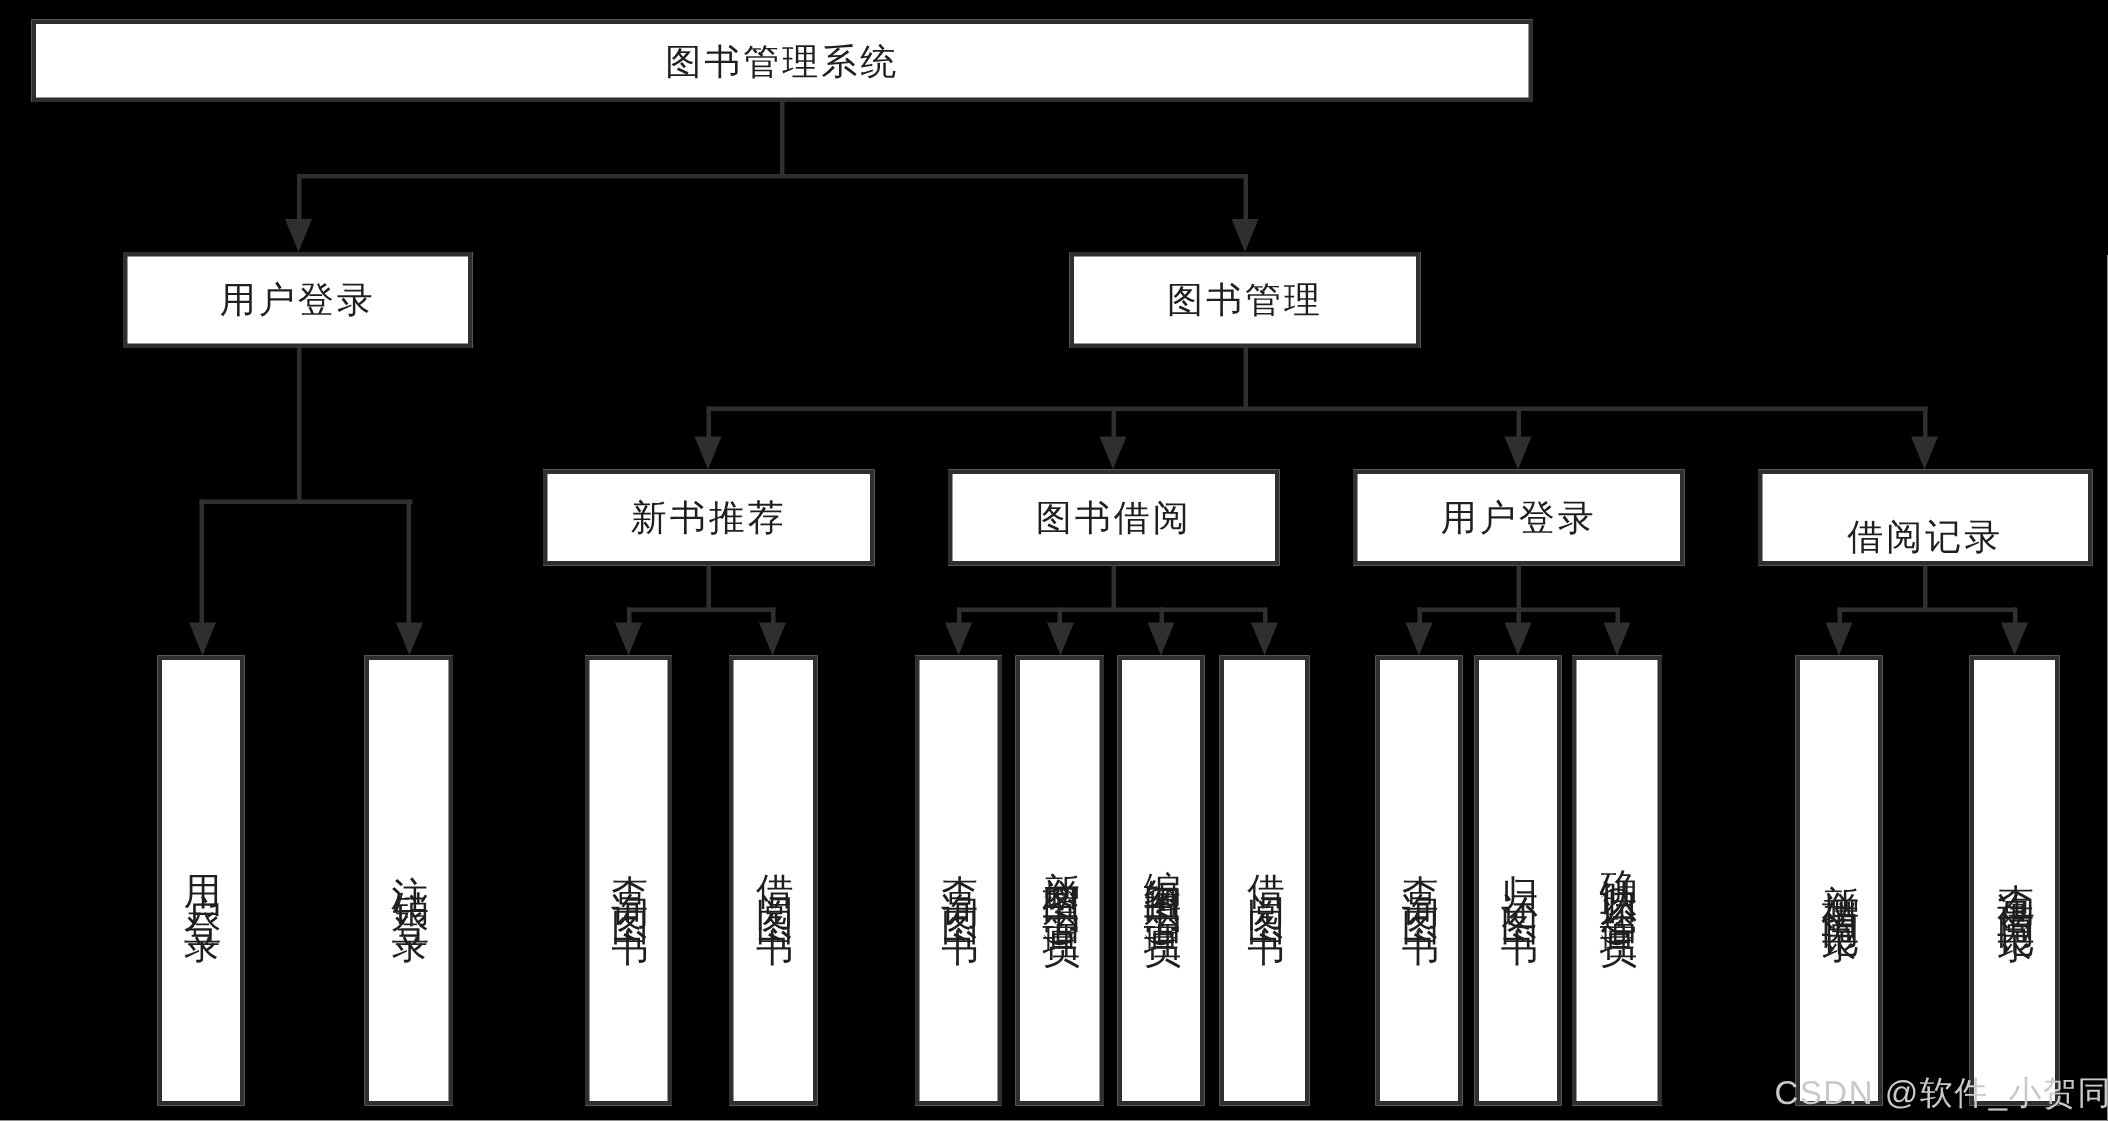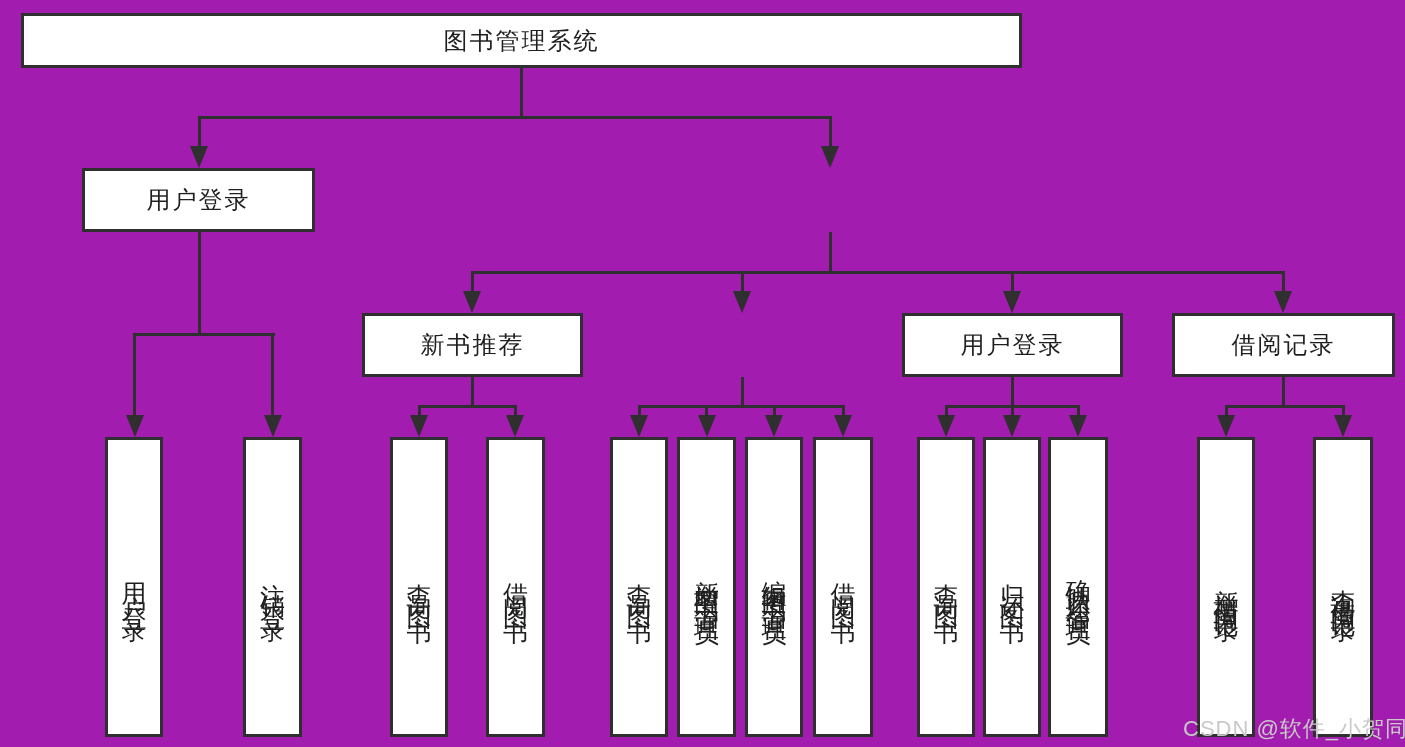--- a/index.html
+++ b/index.html
@@ -1,17 +1,17 @@
 <!DOCTYPE html>
 <html><head>
 <meta charset="utf-8">
 <style>
   html,body{margin:0;padding:0;background:#ffffff;}
   #canvas{
-    position:relative;width:1405px;height:747px;background:#a21caf;
+    position:relative;width:1405px;height:747px;background:#000000;
     font-family:"Liberation Sans","DejaVu Sans",sans-serif;overflow:hidden;
   }
   .box{
     position:absolute;box-sizing:border-box;border:3px solid #2f2f2f;background:#ffffff;
     display:flex;align-items:center;justify-content:center;
     font-size:24px;color:#1f1f1f;letter-spacing:2px;
   }
   .vbox span{
     writing-mode:vertical-rl;text-orientation:mixed;
     font-size:25px;color:#1f1f1f;line-height:1;
@@ -43,20 +43,23 @@
   <div class="vline" style="left:520px;top:68px;height:50px;"></div>
   <div class="hline" style="left:198px;top:116px;width:634px;"></div>
   <div class="vline" style="left:198px;top:116px;height:32px;"></div>
   <div class="arrow" style="left:190px;top:146px;"></div>
   <div class="vline" style="left:829px;top:116px;height:32px;"></div>
   <div class="arrow" style="left:821px;top:146px;"></div>
 
   <div class="box" style="left:82px;top:168px;width:233px;height:64px;">
     <span>用户登录</span>
   </div>
+  <div class="box" style="left:713px;top:168px;width:234px;height:64px;">
+    <span>图书管理</span>
+  </div>
 
   <div class="vline" style="left:198px;top:232px;height:104px;"></div>
   <div class="hline" style="left:133px;top:333px;width:142px;"></div>
   <div class="vline" style="left:133px;top:333px;height:84px;"></div>
   <div class="arrow" style="left:126px;top:415px;"></div>
   <div class="vline" style="left:271px;top:333px;height:84px;"></div>
   <div class="arrow" style="left:264px;top:415px;"></div>
 
   <div class="vline" style="left:829px;top:232px;height:42px;"></div>
   <div class="hline" style="left:471px;top:271px;width:814px;"></div>
@@ -65,24 +68,27 @@
   <div class="vline" style="left:741px;top:271px;height:22px;"></div>
   <div class="arrow" style="left:733px;top:291px;"></div>
   <div class="vline" style="left:1011px;top:271px;height:22px;"></div>
   <div class="arrow" style="left:1003px;top:291px;"></div>
   <div class="vline" style="left:1282px;top:271px;height:22px;"></div>
   <div class="arrow" style="left:1274px;top:291px;"></div>
 
   <div class="box" style="left:362px;top:313px;width:221px;height:64px;justify-content:center;">
     <span>新书推荐</span>
   </div>
+  <div class="box" style="left:632px;top:313px;width:221px;height:64px;">
+    <span>图书借阅</span>
+  </div>
   <div class="box" style="left:902px;top:313px;width:221px;height:64px;">
     <span>用户登录</span>
   </div>
-  <div class="box" style="left:1172px;top:313px;width:223px;height:64px;">
+  <div class="box" style="left:1172px;top:313px;width:223px;height:64px;align-items:flex-end;">
     <span>借阅记录</span>
   </div>
 
   <div class="vline" style="left:471px;top:377px;height:30px;"></div>
   <div class="hline" style="left:418px;top:405px;width:99px;"></div>
   <div class="vline" style="left:418px;top:405px;height:12px;"></div>
   <div class="arrow" style="left:410px;top:415px;"></div>
   <div class="vline" style="left:514px;top:405px;height:12px;"></div>
   <div class="arrow" style="left:506px;top:415px;"></div>
 

